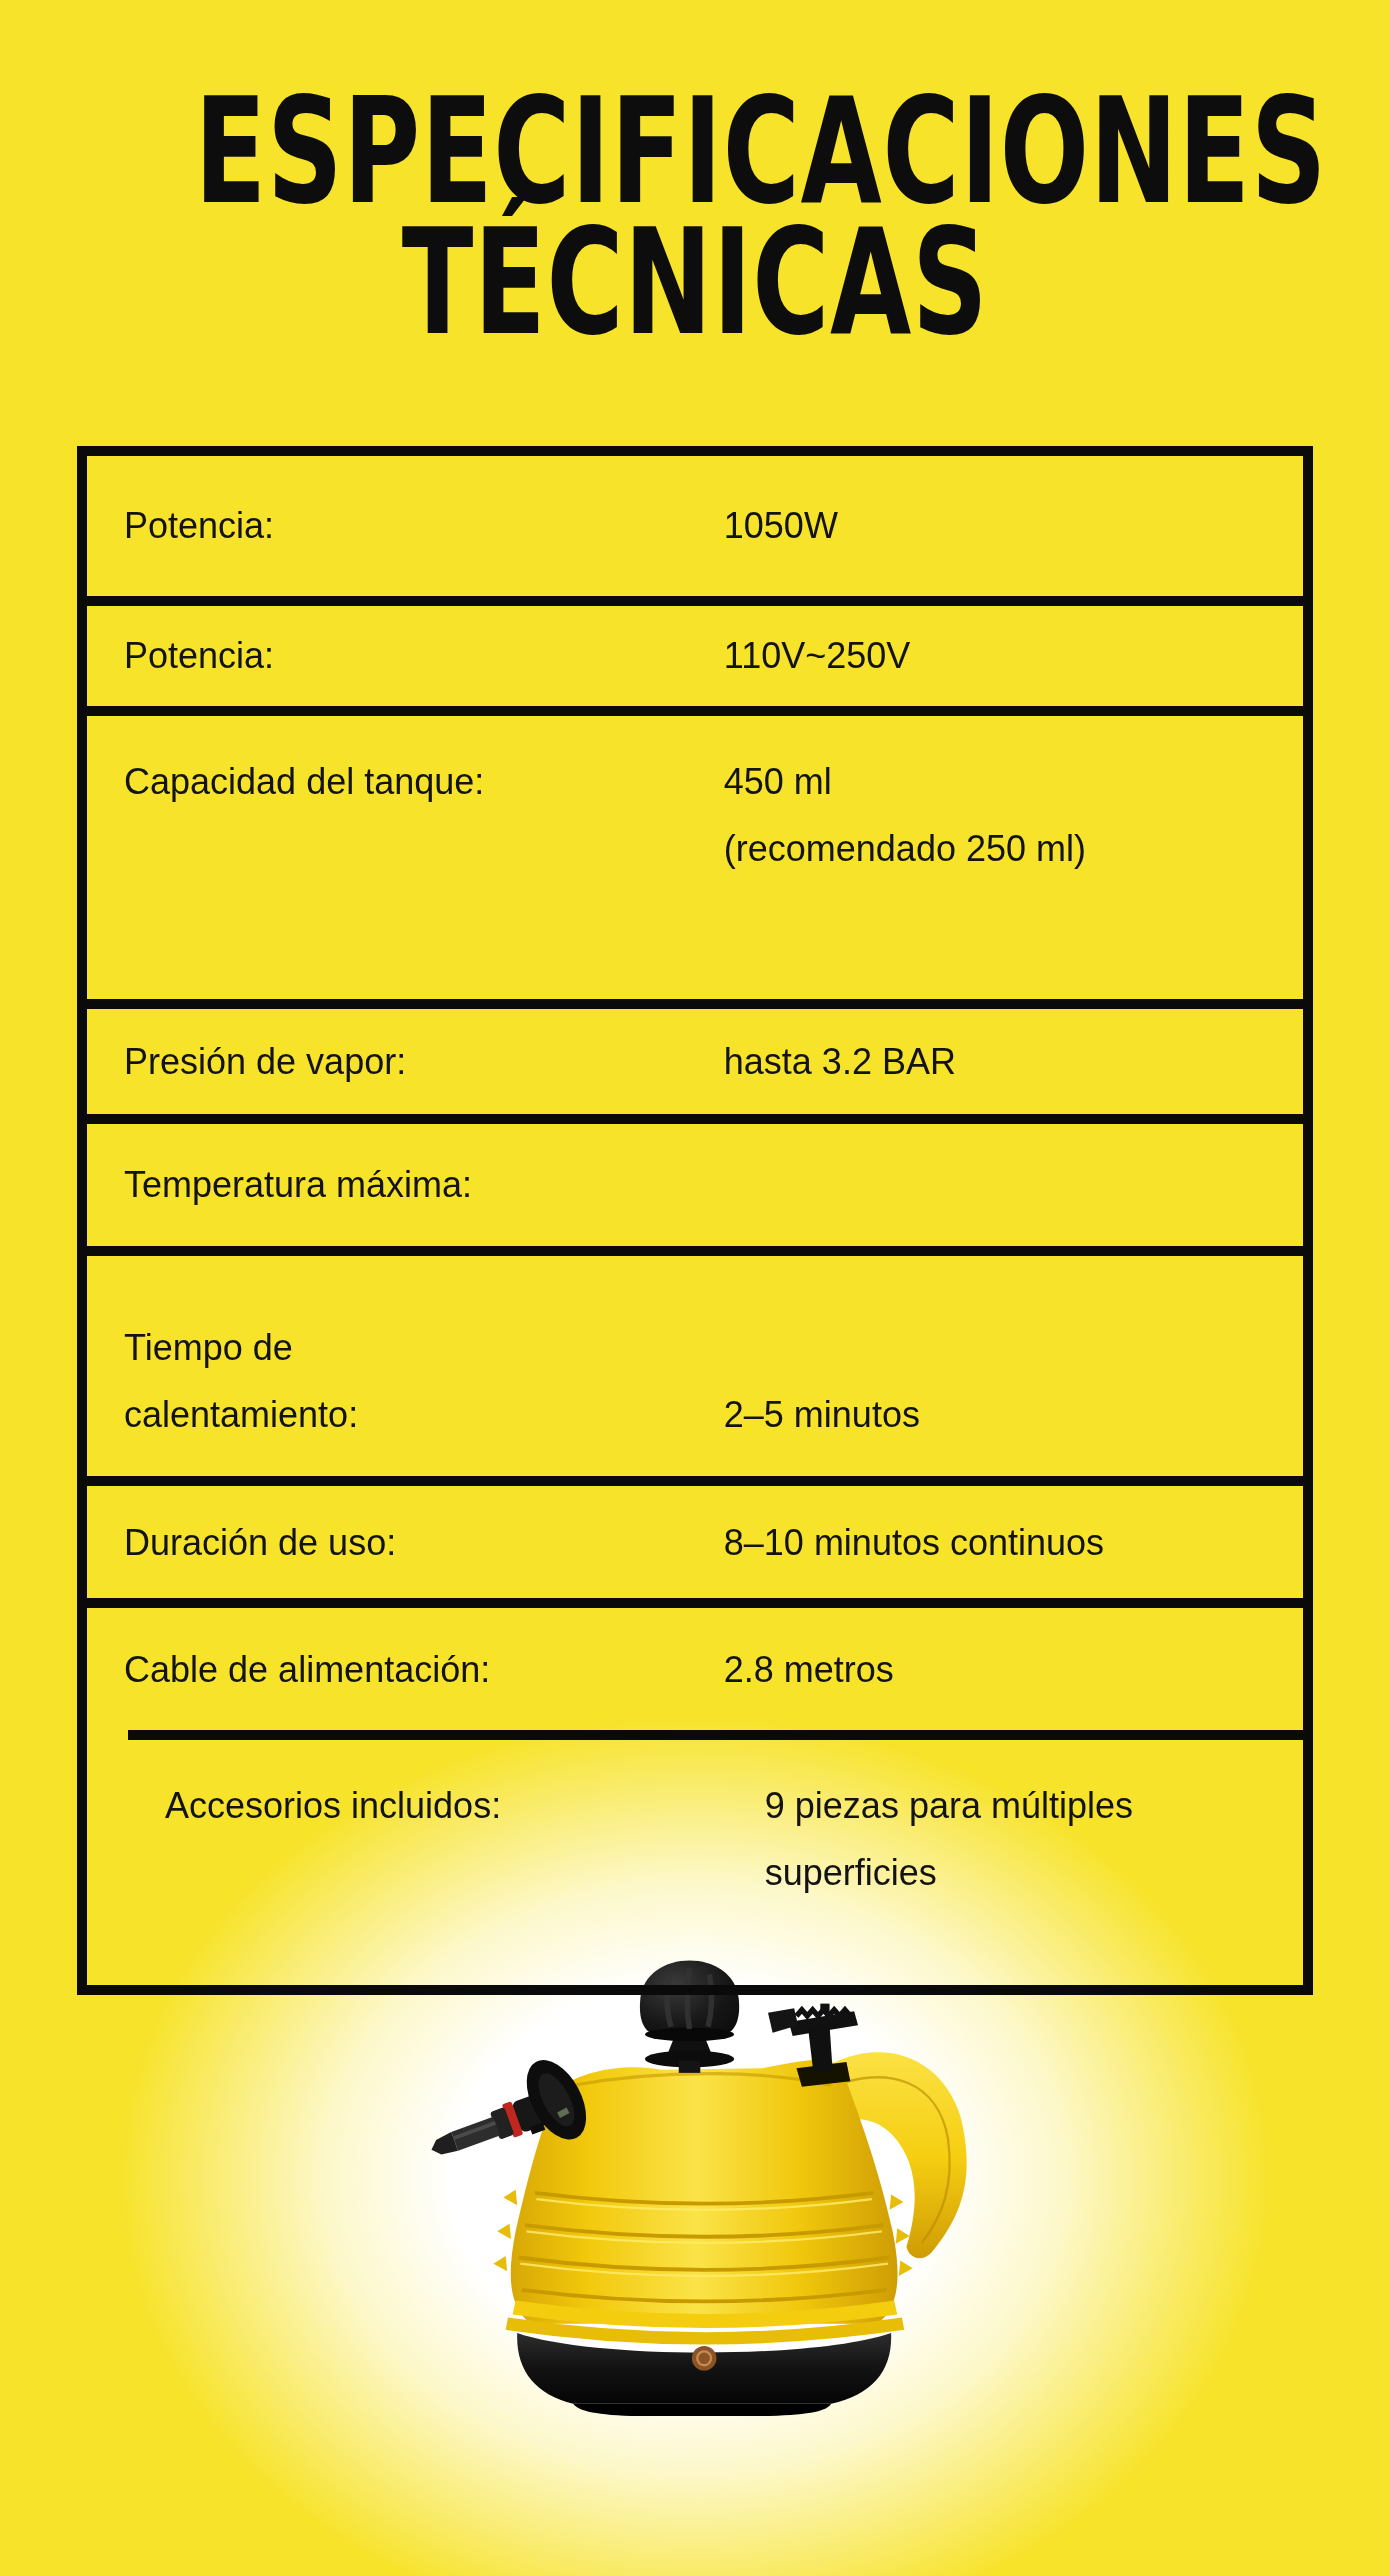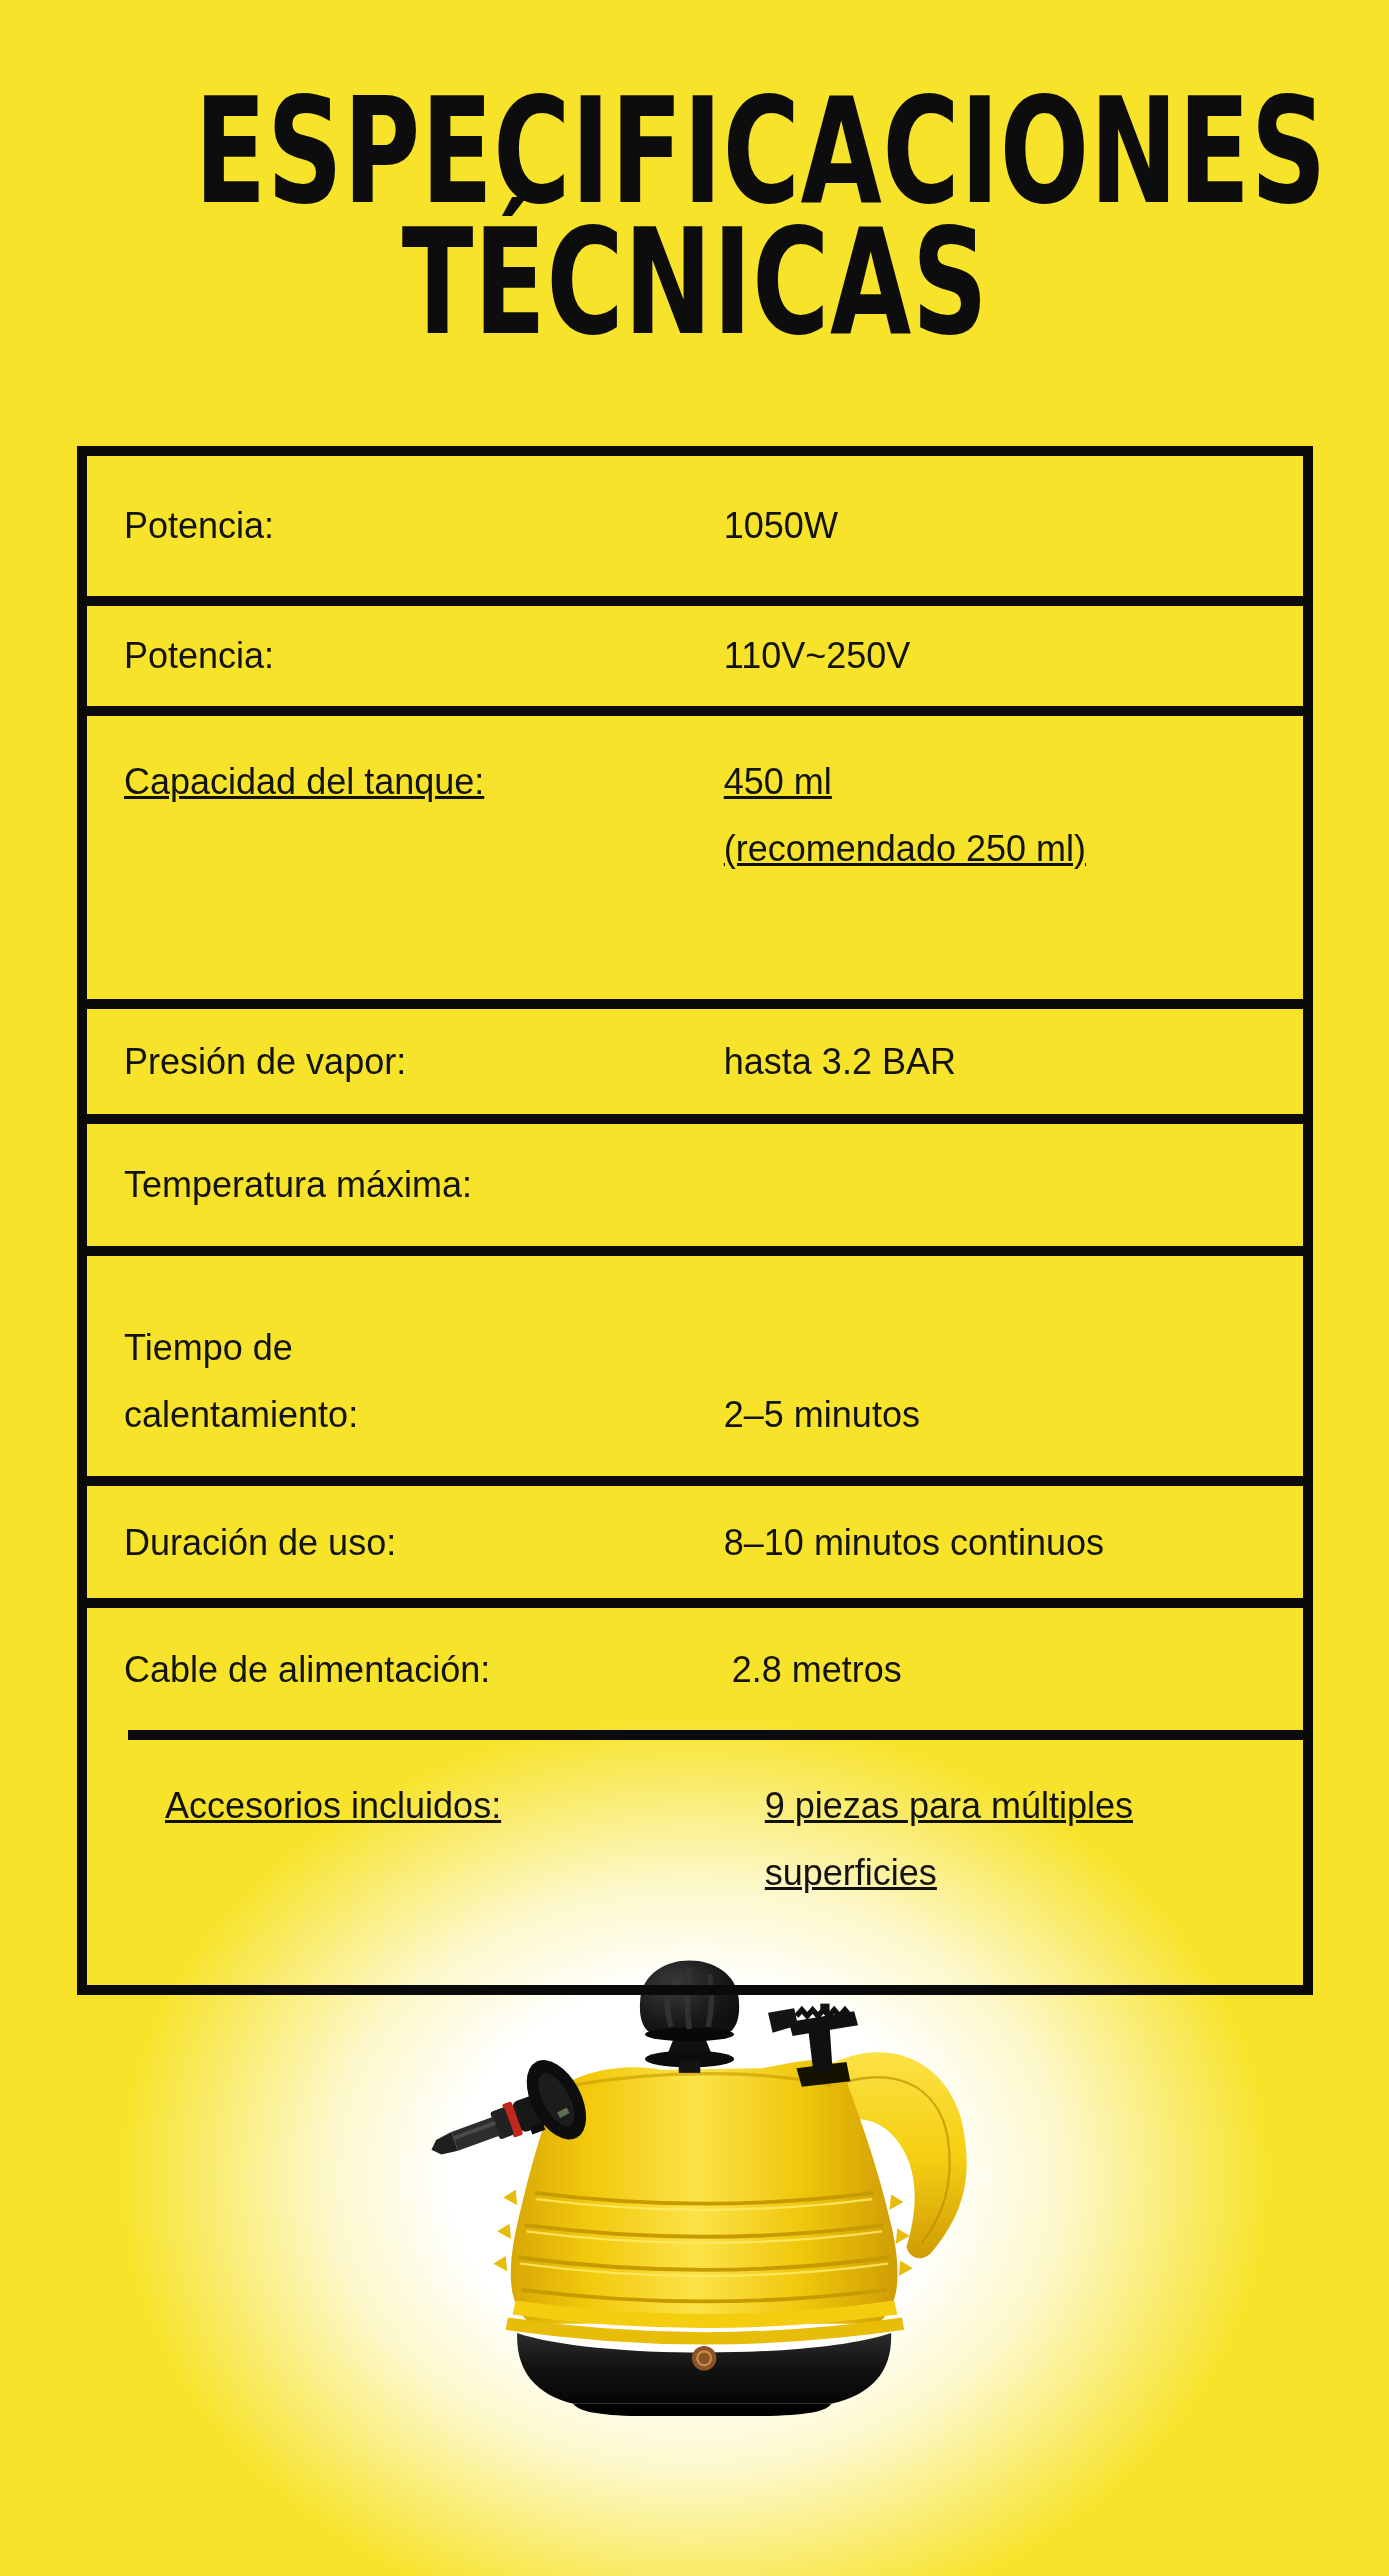--- a/index.html
+++ b/index.html
@@ -58,23 +58,23 @@
     white-space:pre-line;
   }
   .spec-row .value{padding-left:10.8px;}
   .r1{min-height:140px;}
   .r2{min-height:100px;}
   .r3{min-height:197px;}
   .r4{min-height:105px;margin-top:40px;}
   .r5{min-height:122px;}
   .r6{min-height:177px;}
   .r7{min-height:112px;}
-  .r8{min-height:122px;gap:8px;}
+  .r8{min-height:122px;}
   .r9{min-height:199px;margin-left:41px;}
-  .align-top{align-items:start;padding-top:32px;padding-bottom:14px;text-decoration:underline;}
+  .align-top{align-items:start;padding-top:32px;padding-bottom:14px;}
   .align-bottom{align-items:end;padding-bottom:28px;padding-top:15.4px;}
 
   
   .glow{
     position:absolute;
     left:118px;top:1716px;
     width:1154px;height:923px;
     border-radius:50%;
     background:radial-gradient(closest-side,
        rgba(255,255,255,1) 0%,

